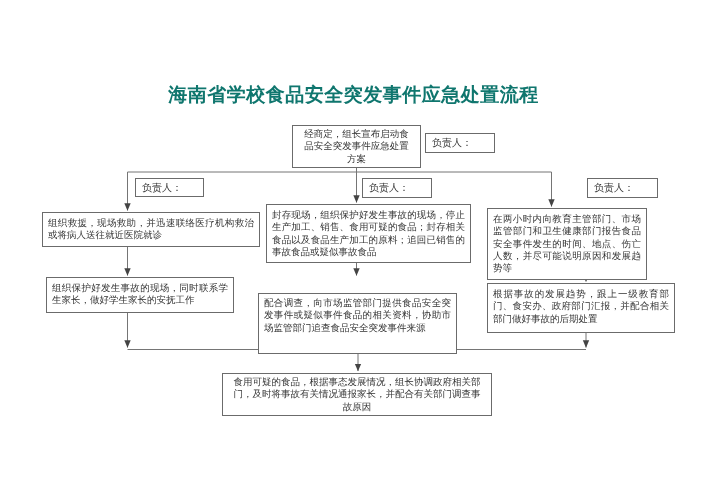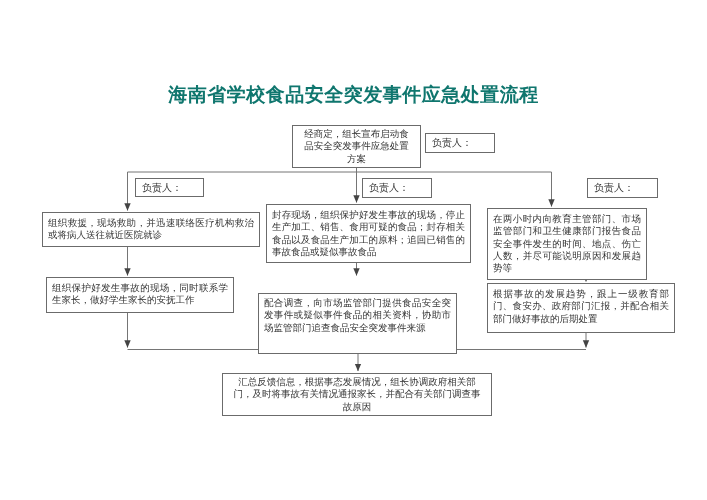--- a/index.html
+++ b/index.html
@@ -117,15 +117,15 @@
 
   <div class="box n-left1">组织救援，现场救助，并迅速联络医疗机构救治或将病人送往就近医院就诊</div>
   <div class="box n-left2">组织保护好发生事故的现场，同时联系学生家长，做好学生家长的安抚工作</div>
 
   <div class="box n-mid1">封存现场，组织保护好发生事故的现场，停止生产加工、销售、食用可疑的食品；封存相关食品以及食品生产加工的原料；追回已销售的事故食品或疑似事故食品</div>
   <div class="box n-mid2">配合调查，向市场监管部门提供食品安全突发事件或疑似事件食品的相关资料，协助市场监管部门追查食品安全突发事件来源</div>
 
   <div class="box n-right1">在两小时内向教育主管部门、市场监管部门和卫生健康部门报告食品安全事件发生的时间、地点、伤亡人数，并尽可能说明原因和发展趋势等</div>
   <div class="box n-right2">根据事故的发展趋势，跟上一级教育部门、食安办、政府部门汇报，并配合相关部门做好事故的后期处置</div>
 
-  <div class="box centered n-end">汇总反馈信息，根据事态发展情况，组长协调政府相关部门，及时将事故有关情况通报家长，并配合有关部门调查事故原因</div>
+  <div class="box centered n-end">食用可疑的食品，根据事态发展情况，组长协调政府相关部门，及时将事故有关情况通报家长，并配合有关部门调查事故原因</div>
 
 </div>
 
 </body></html>

